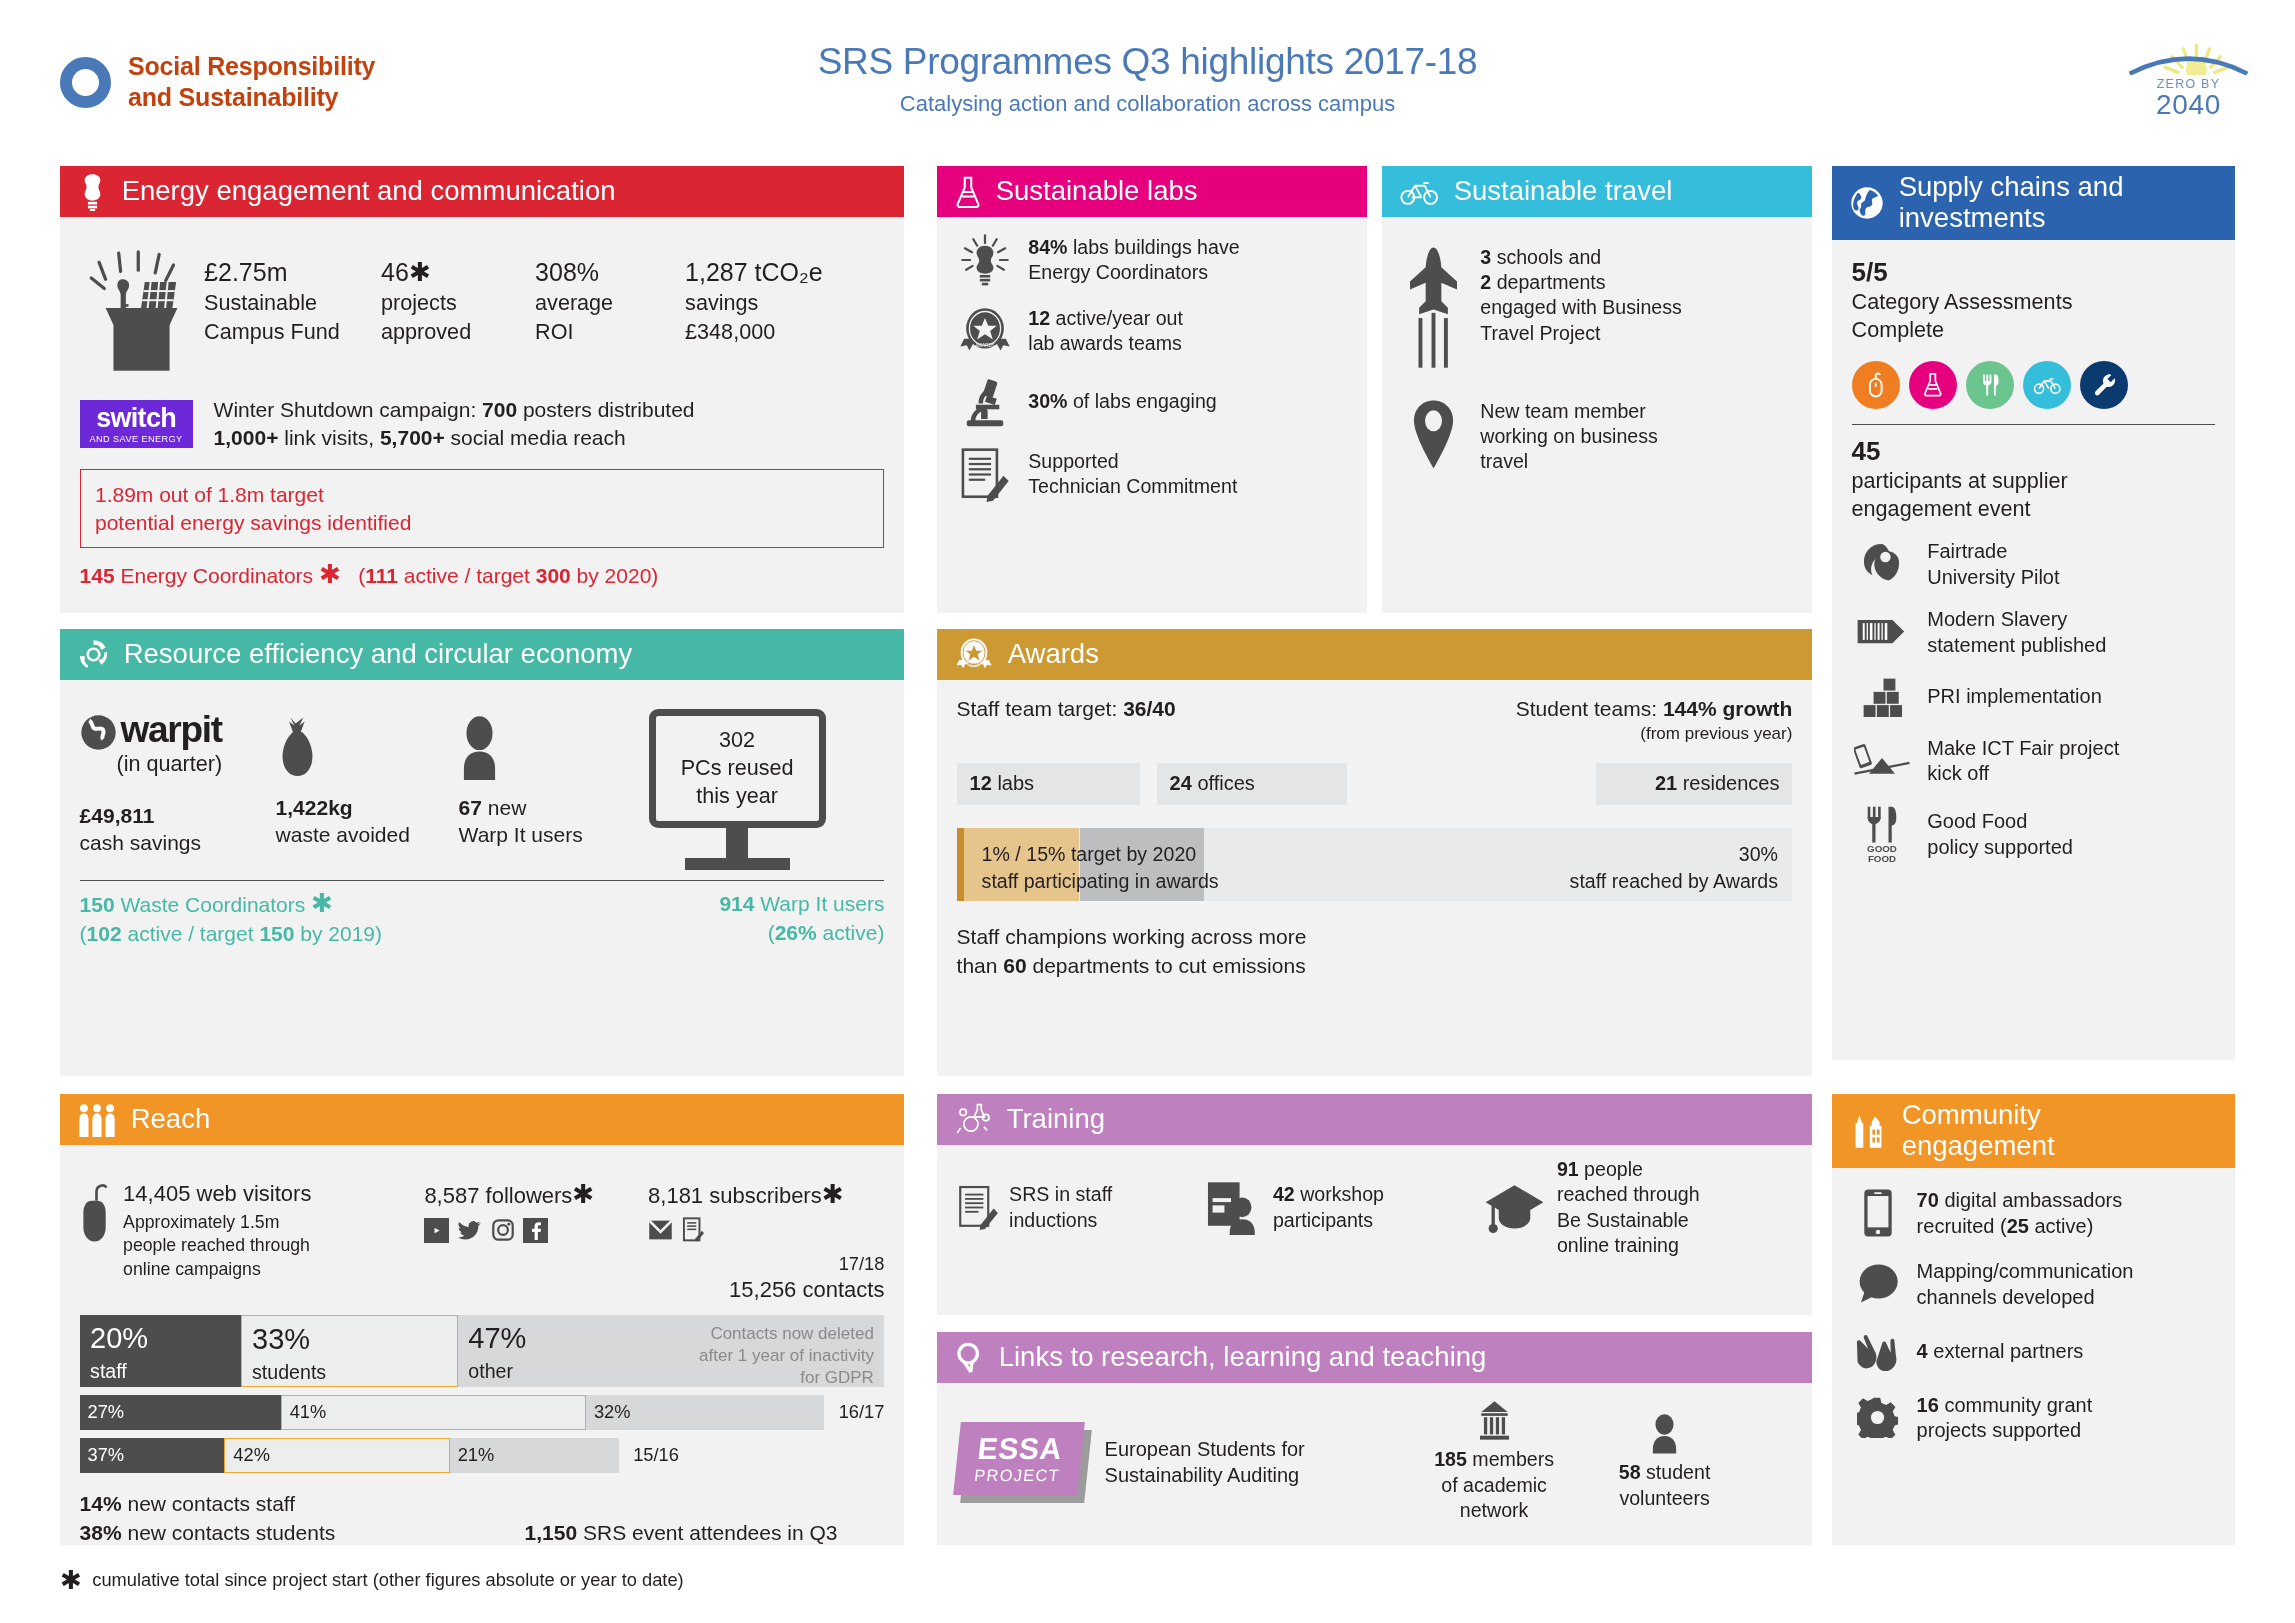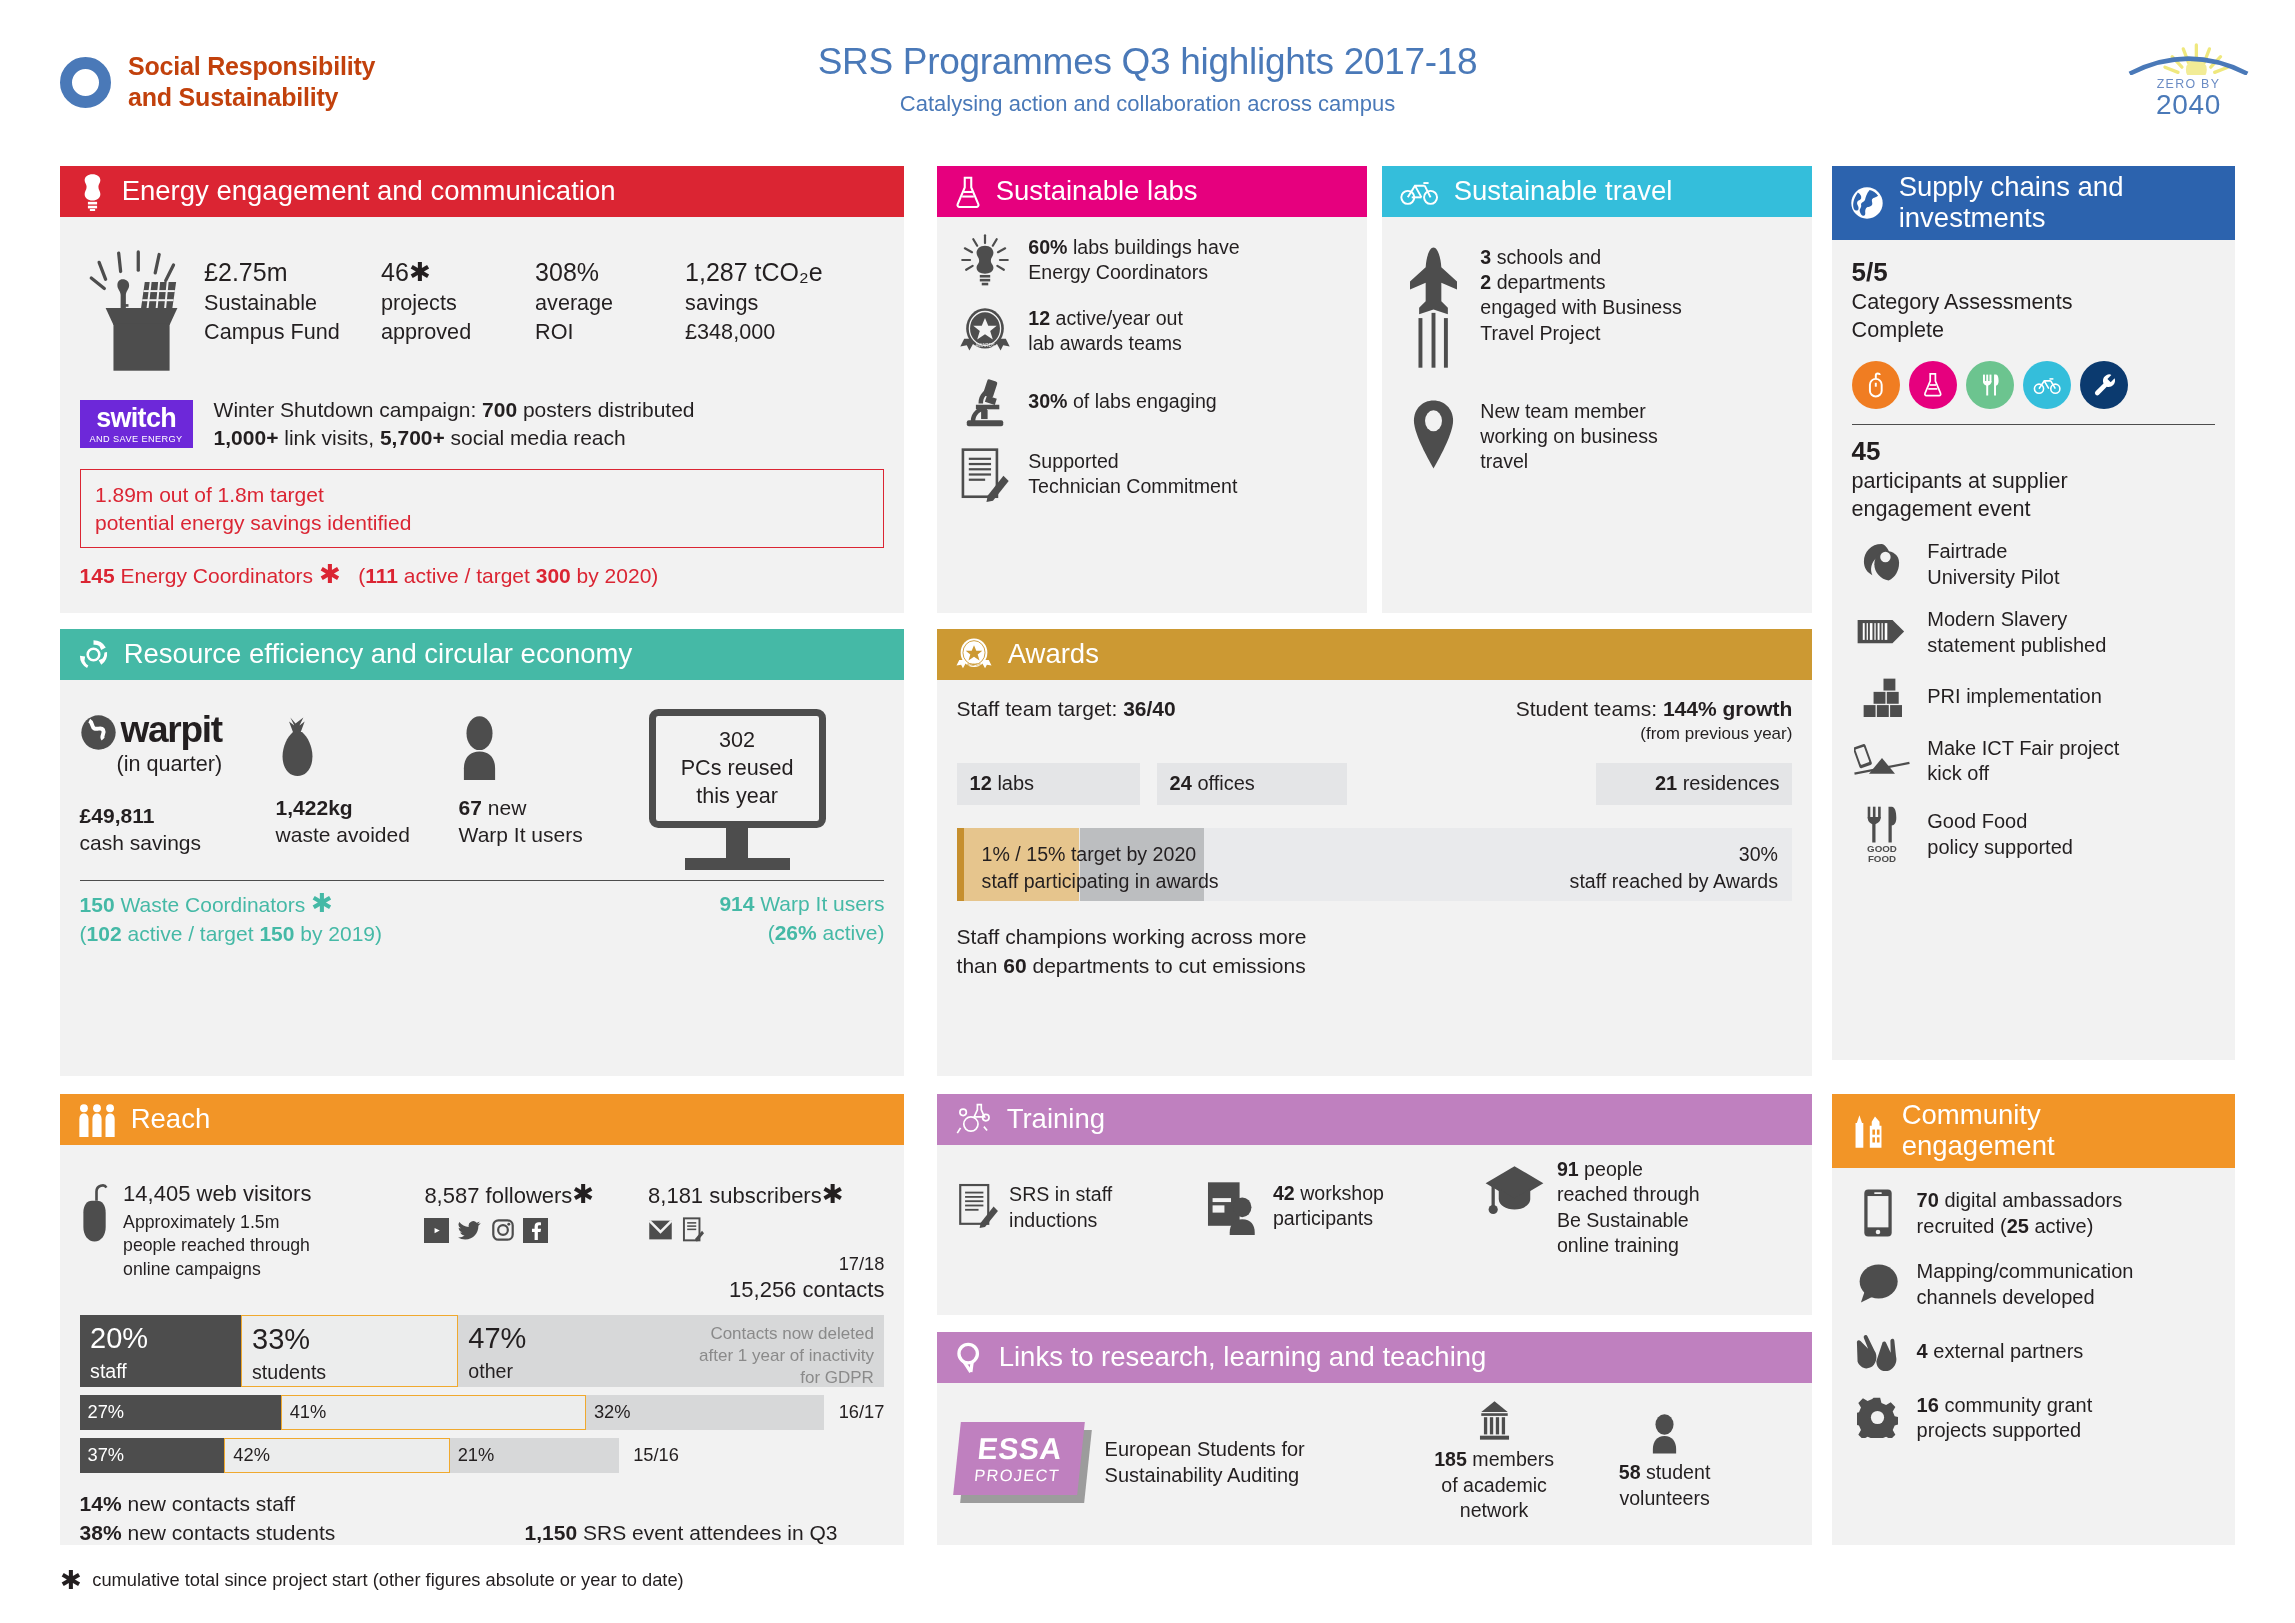--- a/index.html
+++ b/index.html
@@ -125,21 +125,21 @@
   .mb-lite { background: #eceded; border: 1.3px solid #f0a92e; }
   .mb-grey { background: #d7d8d9; }
   .mb-yr { margin-left: 14.4px; color: #231f20; }
   .rc-foot { font-size: 21px; line-height: 1.38; margin-top: 17px; }
   .rc-foot-row { display: flex; }
 
   
   #p-training { left: 937px; top: 1094px; width: 875px; height: 221px; }
   #p-training .phead { background: #bf80bf; height: 51px; }
   .tr-row { display: flex; align-items: center; gap: 11.8px; margin-top: 2.6px; }
-  .tr-item { display: flex; align-items: flex-start; gap: 10.5px; }
+  .tr-item { display: flex; align-items: center; gap: 10.5px; }
   .tr-item .txt { font-size: 19.6px; line-height: 1.3; }
 
   
   #p-links { left: 937px; top: 1332px; width: 875px; height: 213px; }
   #p-links .phead { background: #bf80bf; height: 51px; }
   .lk-row { display: flex; align-items: center; gap: 17px; margin-top: 10.5px; }
   .essa { position: relative; width: 131px; height: 79px; }
   .essa-shadow { position: absolute; left: 7.9px; top: 7.9px; width: 124px; height: 73px; background: #9c9c9c;
      transform: skewX(-6deg); }
   .essa-box { position: absolute; left: 0; top: 0; width: 124px; height: 73px; background: #bf80bf; color: #fff;
@@ -319,21 +319,21 @@
                   <line x1="69" y1="55" x2="59" y2="49"></line>
             </g>
             <path d="M40 18c-8 0-13 5-13 11 0 5 4 7 4 12 0 5-4 6-4 11 0 6 6 9 13 9s13-3 13-9c0-5-4-6-4-11 0-5 4-7 4-12 0-6-5-11-13-11z"></path>
             <rect x="32" y="63" width="16" height="4"></rect>
                 <rect x="32" y="69" width="16" height="4"></rect>
                 <rect x="35" y="75" width="10" height="4"></rect>
           </g>
             </svg>
         </span>
         <span class="txt">
-          <b>60%</b><span> labs buildings have</span><br><span>Energy Coordinators</span>
+          <b>84%</b><span> labs buildings have</span><br><span>Energy Coordinators</span>
         </span>
       </div>
       <div class="lab-row">
         <span class="ico" style="width:56px">
           <svg width="52" height="50" viewBox="0 0 80 76">
               <g fill="#4d4d4d">
             <path d="M8 50 L2 62 L12 60 L16 68 L26 50z"></path>
                 <path d="M72 50 L78 62 L68 60 L64 68 L54 50z"></path>
             <ellipse cx="40" cy="34" rx="29" ry="31"></ellipse>
           </g>

